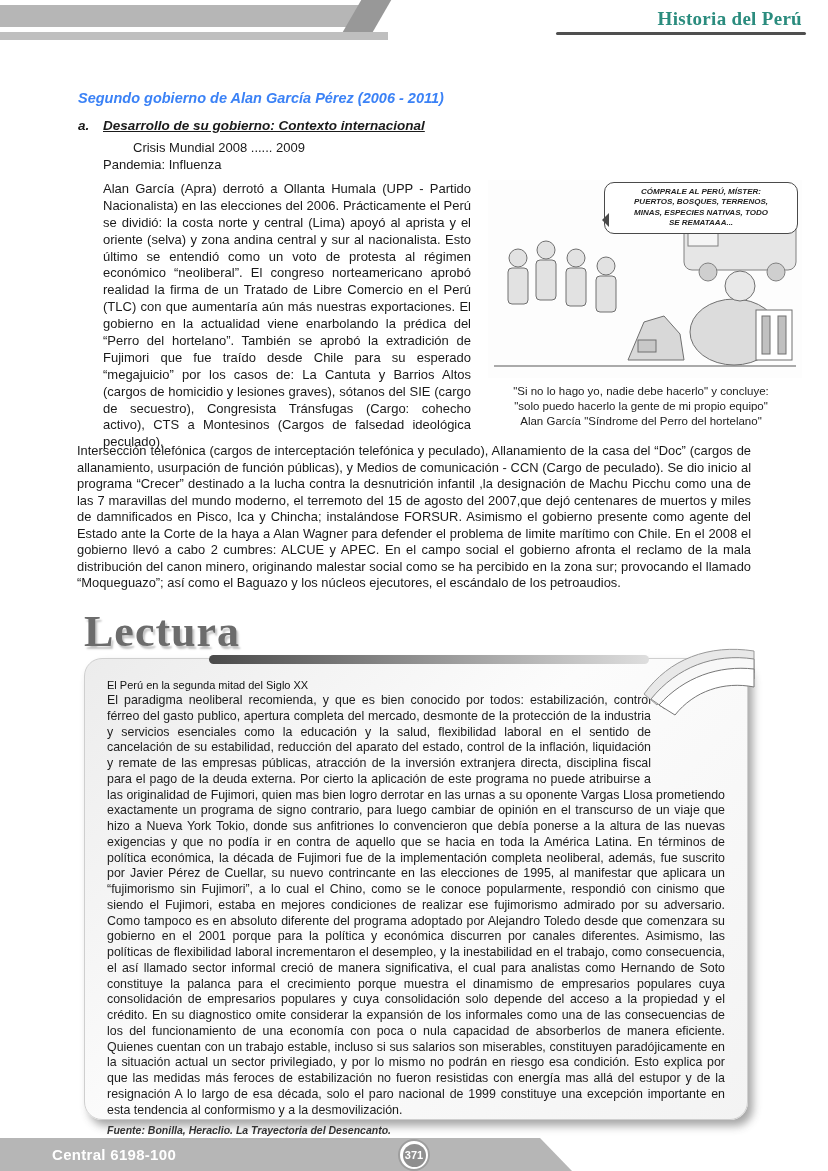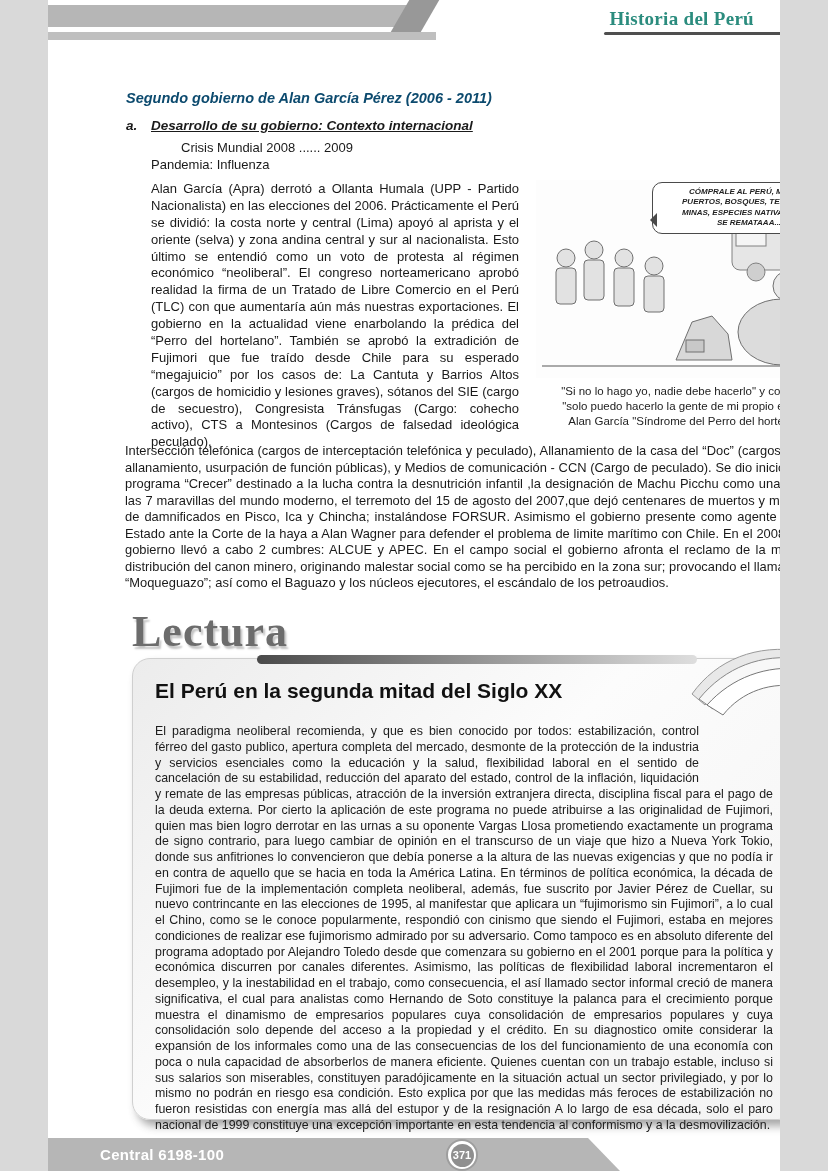--- a/index.html
+++ b/index.html
@@ -1,28 +1,28 @@
 <!DOCTYPE html>
 <html><head>
 <meta charset="utf-8">
 <style>
   * { margin:0; padding:0; box-sizing:border-box; }
   html,body { background:#d9d9d9; }
   body { font-family:"Liberation Sans", sans-serif; color:#1a1a1a; }
-  .page { position:relative; width:732px; height:1171px; margin:0 auto; background:#ffffff; overflow:hidden; }
+  .page { position:relative; width:828px; height:1171px; margin:0 auto; background:#ffffff; overflow:hidden; }
 
   
   .hdr-band  { position:absolute; top:5px; left:0; width:360px; height:22px; background:#b6b6b6; }
   .hdr-diag  { position:absolute; top:0; left:352px; width:30px; height:32px; background:#989898; transform:skewX(-30deg); }
   .hdr-band2 { position:absolute; top:32px; left:0; width:388px; height:8px; background:#bfbfbf; }
   .hdr-title { position:absolute; top:8px; right:26px; font-family:"Liberation Serif", serif; font-weight:bold; font-size:19px; color:#2b8c7e; letter-spacing:0.3px; }
   .hdr-underline { position:absolute; top:32px; left:556px; width:250px; height:3px; background:#4f4f4f; border-radius:2px; }
 
   
-  .sec-title { position:absolute; left:78px; top:90px; width:640px; font-size:14.5px; font-weight:bold; font-style:italic; color:#0c4a6e; }
+  .sec-title { position:absolute; left:78px; top:90px; width:640px; font-size:14.5px; font-weight:bold; font-style:italic; color:#3b82f6; }
   .item-row  { position:absolute; left:78px; top:118px; font-size:13.5px; font-weight:bold; font-style:italic; }
   .item-letter { display:inline-block; width:25px; }
   .item-heading { text-decoration:underline; }
   .crisis-line   { position:absolute; left:103px; top:140px; font-size:13px;margin-left:30px; }
   .pandemia-line { position:absolute; left:103px; top:157px; font-size:13px; }
 
   .para-left { position:absolute; left:103px; top:181px; width:368px; font-size:13px; line-height:1.3; text-align:justify; }
   .para-full { position:absolute; left:77px;  top:443px; width:674px; font-size:12.9px; line-height:1.28; text-align:justify; }
 
   
@@ -32,21 +32,21 @@
   .bubble::after { content:""; position:absolute; left:-10px; bottom:6px; border:7px solid transparent; border-right-color:#4a4a4a; }
   .caption { position:absolute; left:474px; top:384px; width:334px; font-size:11.5px; line-height:1.32; text-align:center; color:#222; }
 
   
   .lectura-banner { position:absolute; left:84px; top:606px; font-family:"Liberation Serif", serif; font-weight:bold; font-size:44px; color:#6c6c6c; text-shadow:2px 3px 2px #c4c4c4; letter-spacing:1px; }
   .lectura-box { position:absolute; left:84px; top:658px; width:664px; height:462px; background:linear-gradient(135deg,#ececec,#fcfcfc 45%,#f3f3f3); border:1px solid #cfcfcf; border-radius:18px; box-shadow:5px 6px 8px rgba(60,60,60,0.45); }
   .lectura-topbar { position:absolute; top:-4px; left:124px; width:440px; height:9px; border-radius:5px; background:linear-gradient(to right,#4a4a4a,#dedede); }
   .page-curl { position:absolute; top:-20px; right:-12px; width:120px; height:80px; }
   .lectura-inner { padding:20px 22px 10px 22px; }
   .icon-spacer { float:right; width:74px; height:102px; }
-  .lectura-heading { font-size:21px; font-weight:bold; color:#111; margin-bottom:21px; }
+  .lectura-heading { font-size:11px; font-weight:normal; color:#111; margin-bottom:2px; }
   .lectura-body { font-size:12.4px; line-height:1.27; text-align:justify; color:#1c1c1c; }
   .lectura-source { margin-top:6px; font-size:10.5px; font-weight:bold; font-style:italic; color:#333; }
 
   
   .ftr-gray { position:absolute; left:0; top:1138px; width:572px; height:33px; background:#b6b6b6; clip-path:polygon(0 0, 540px 0, 572px 33px, 0 33px); }
   .ftr-left { position:absolute; left:52px; top:1146px; color:#ffffff; font-weight:bold; font-size:15px; letter-spacing:0.3px; }
   .badge { position:absolute; left:398px; top:1139px; width:32px; height:32px; border-radius:50%; background:#ffffff; border:2px solid #9e9e9e; display:flex; align-items:center; justify-content:center; }
   .badge-inner { width:23px; height:23px; border-radius:50%; background:#8f8f8f; color:#fff; font-size:11px; font-weight:bold; display:flex; align-items:center; justify-content:center; }
   .ftr-right { position:absolute; right:22px; top:1140px; font-family:"Liberation Serif", serif; font-weight:bold; font-size:22px; color:#2b8c7e; }
 </style>

